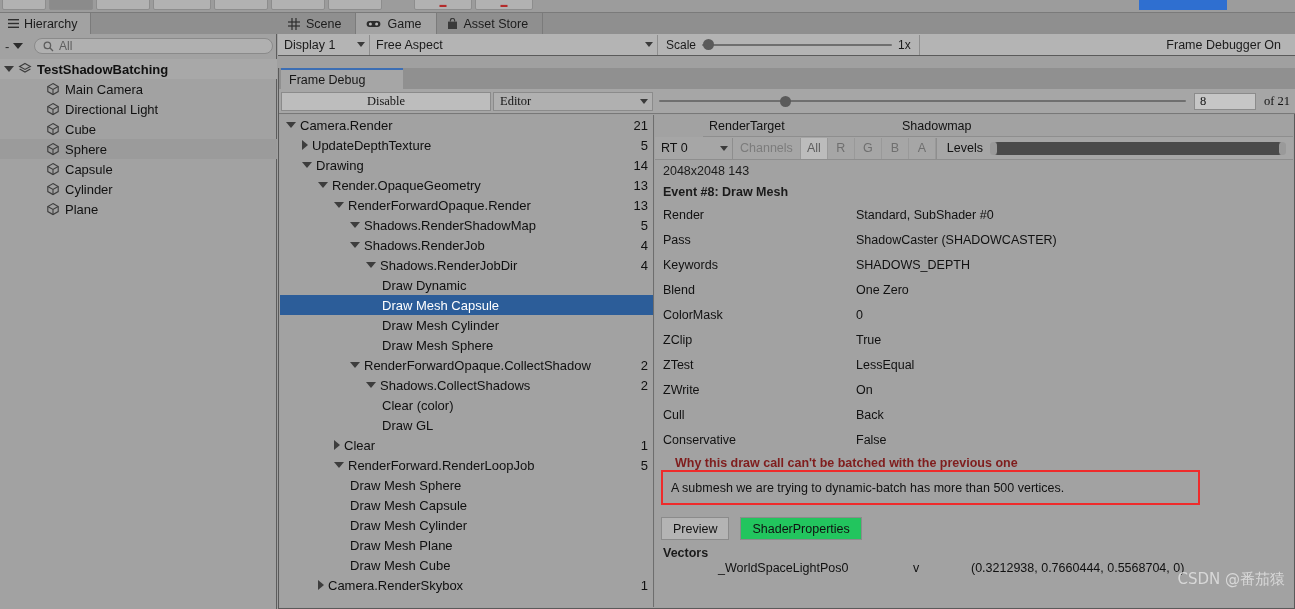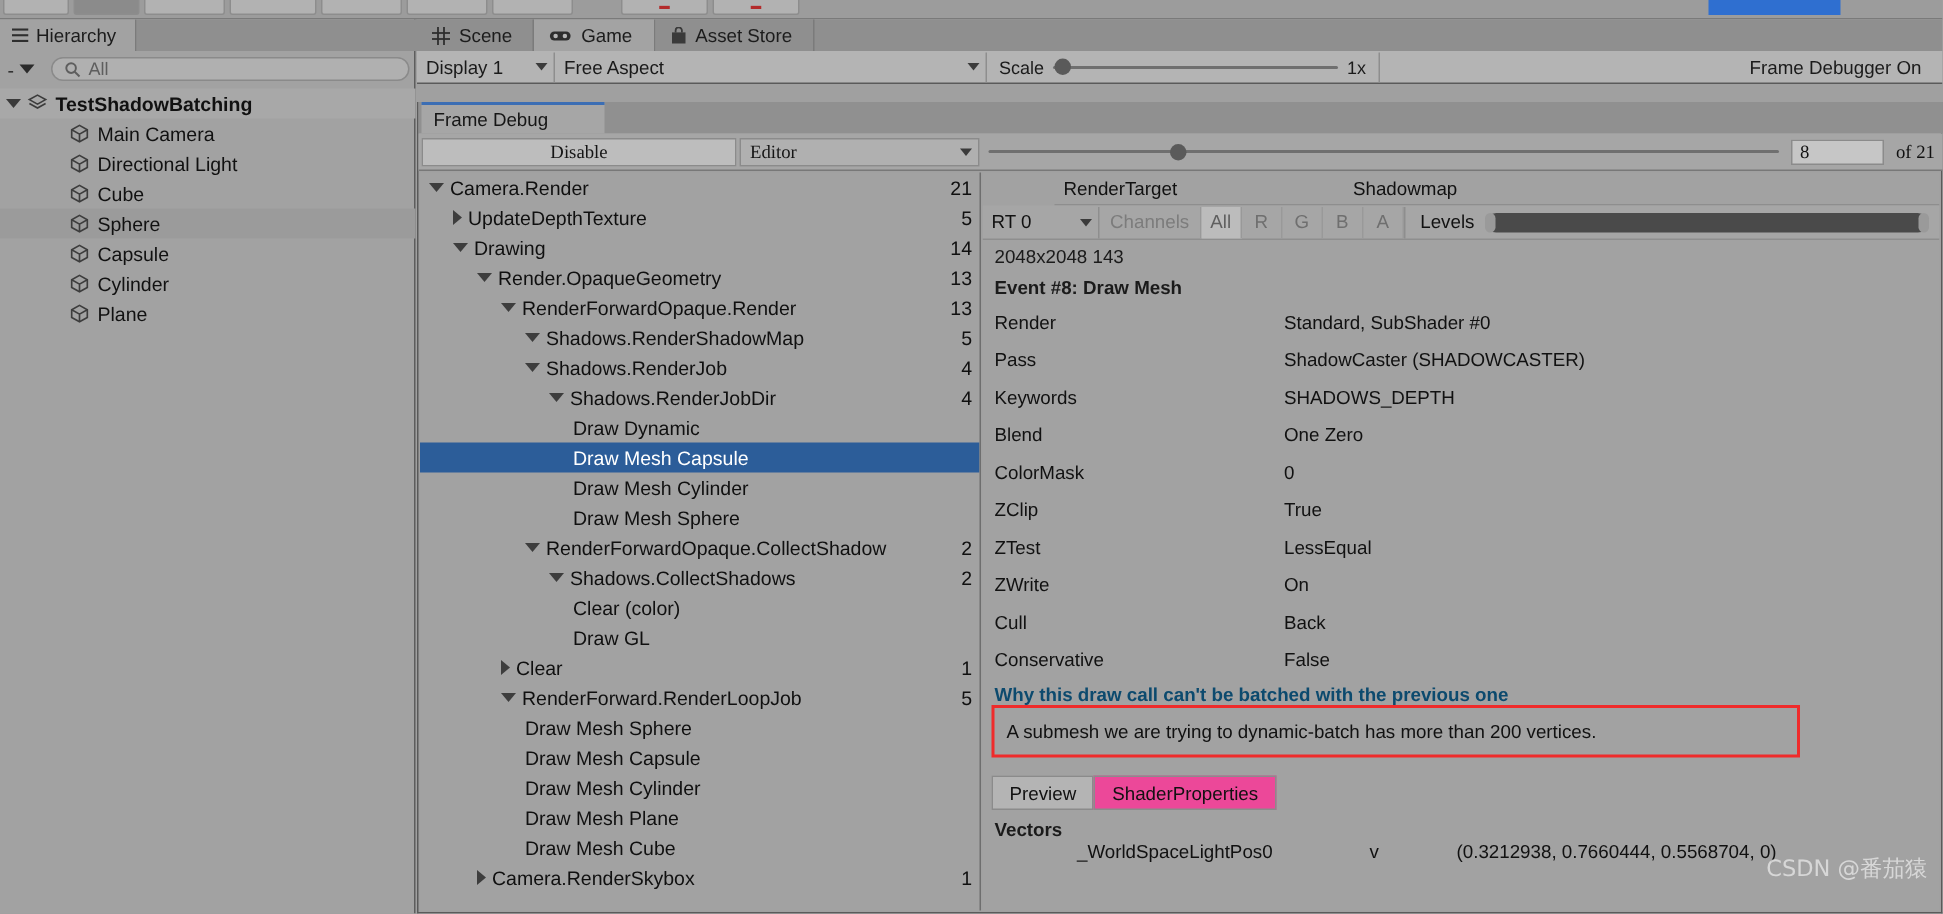--- a/index.html
+++ b/index.html
@@ -240,34 +240,34 @@
   .levels-bar::before { left: -1px; }
   .levels-bar::after { right: -1px; }
 
   .size-row { height: 21px; display: flex; align-items: center; padding-left: 8px; font-size: 12.5px; }
   .event-row { height: 21px; display: flex; align-items: center; padding-left: 8px; font-size: 12.5px; font-weight: bold; }
   .kv-row { height: 25px; display: flex; align-items: center; padding-left: 8px; font-size: 12.5px; color: #111; }
   .kv-row .k { width: 193px; }
 
   .why-row {
     height: 18px; display: flex; align-items: flex-end; padding-left: 8px;
-    font-size: 12.5px; font-weight: bold; color: #0c4a6e;
+    font-size: 12.5px; font-weight: bold; color: #7f1d1d; margin-left: 12px;
   }
   .warn-box {
     margin: 0 93px 0 6px; height: 35px;
     border: 2px solid #ef2b2b; display: flex; align-items: center;
     padding-left: 8px; font-size: 12.5px; color: #111;
   }
   .tabs-row { display: flex; padding: 12px 0 0 6px; }
   .mini-tab {
     height: 23px; padding: 0 11px; display: flex; align-items: center;
     font-size: 12.5px; color: #111; border: 1px solid #8b8b8b;
   }
   .mini-tab.active { background: #b4b4b4; }
-  .mini-tab.inactive { background: #ec4899; }
+  .mini-tab.inactive { background: #22c55e; margin-left: 11px; }
   .vectors-head { padding: 6px 0 0 8px; font-size: 12.5px; font-weight: bold; }
   .vec-row {
     display: flex; align-items: center; padding-left: 16px;
     font-size: 12.5px; color: #111; height: 16px; overflow: hidden;
   }
   .vec-row .vname { width: 195px; margin-left: 47px; }
   .vec-row .vkey  { width: 58px; }
 
   .watermark {
     position: absolute; right: 10px; bottom: 20px;
@@ -689,21 +689,21 @@
             <span>Back</span>
           </div>
           <div class="kv-row">
             <span class="k">Conservative</span>
             <span>False</span>
           </div>
         </div>
 
       <div class="why-row">Why this draw call can't be batched with the previous one</div>
       <div class="warn-box">
-        <span>A submesh we are trying to dynamic-batch has more than 200 vertices.</span>
+        <span>A submesh we are trying to dynamic-batch has more than 500 vertices.</span>
       </div>
 
       <div class="tabs-row">
         <div class="mini-tab active">Preview</div>
         <div class="mini-tab inactive">ShaderProperties</div>
       </div>
 
       <div class="vectors-head">Vectors</div>
       <div id="fd-vectors">
           <div class="vec-row">

